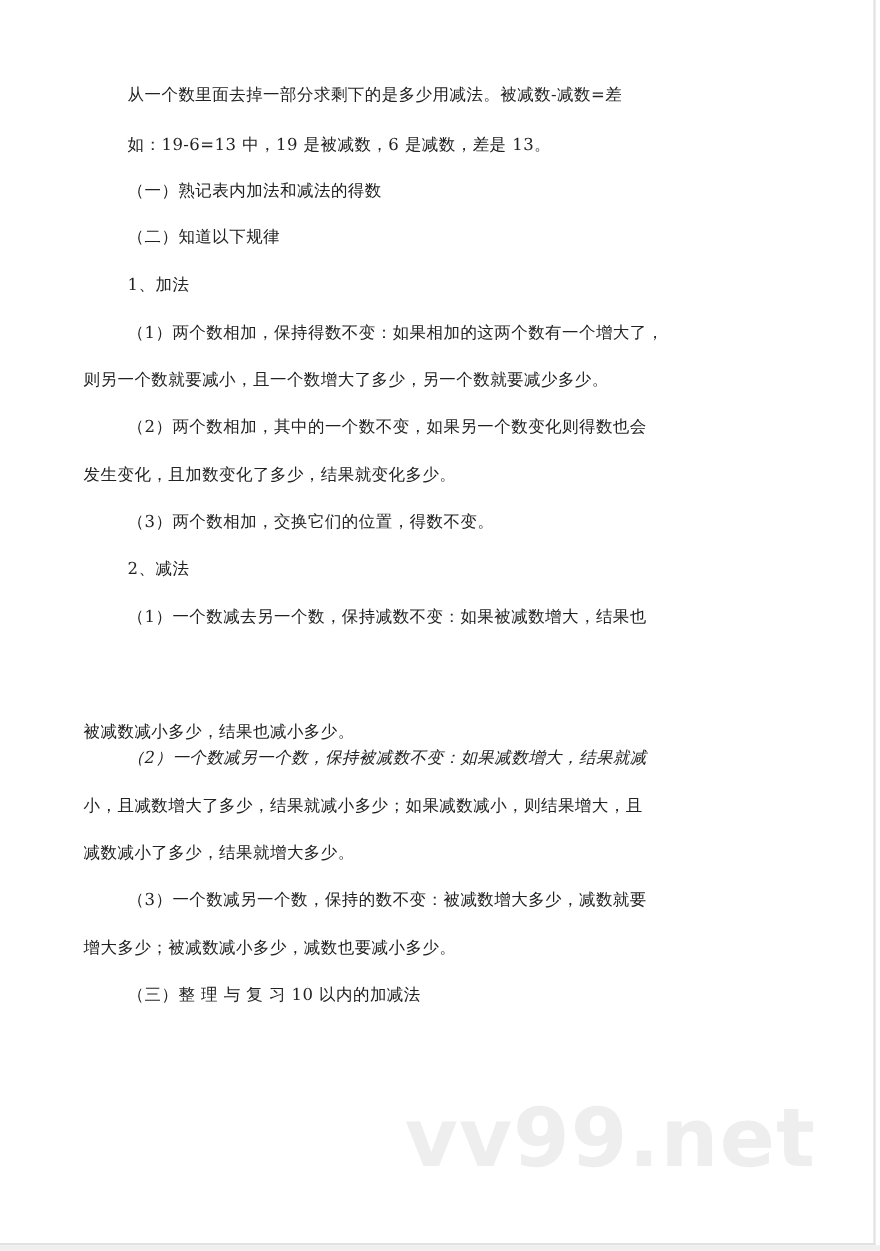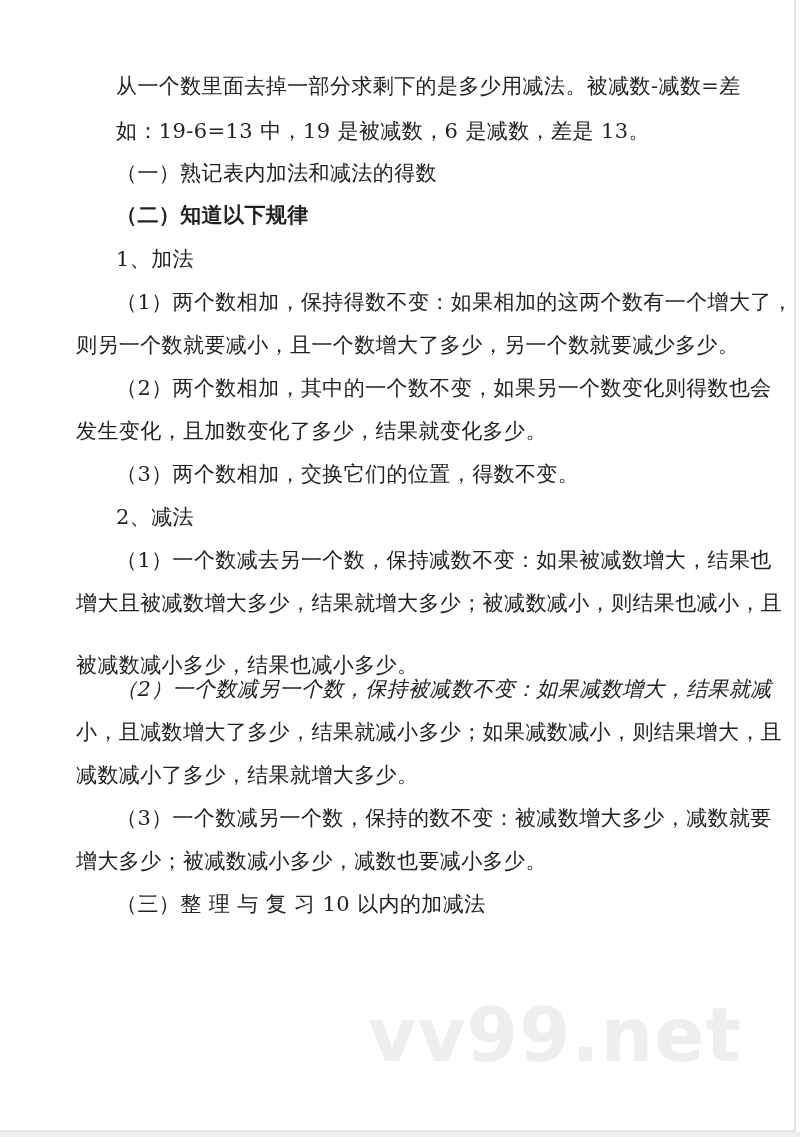--- a/index.html
+++ b/index.html
@@ -29,21 +29,21 @@
       position: absolute;
       left: 0;
       top: 1132px;
       width: 800px;
       height: 5px;
       background: #efefef;
     }
     .line {
       position: absolute;
       white-space: nowrap;
-      font-size: 21px;
+      font-size: 15px;
       line-height: 24px;
       letter-spacing: 0.4px;
     }
     .watermark {
       position: absolute;
       left: 368px;
       top: 995px;
       font-family: "DejaVu Sans", "Liberation Sans", sans-serif;
       font-weight: bold;
       font-size: 74px;
@@ -55,32 +55,31 @@
   </style>
 </head>
 <body>
 
 <div class="page">
 
   <div class="line" style="left:116px; top:74px;">从一个数里面去掉一部分求剩下的是多少用减法。被减数-减数=差</div>
   <div class="line" style="left:116px; top:119px;">如：19-6=13 中，19 是被减数，6 是减数，差是 13。</div>
 
   <div class="line" style="left:116px; top:161px;">（一）熟记表内加法和减法的得数</div>
-  <div class="line" style="left:116px; top:203px;font-weight:bold;">（二）知道以下规律</div>
+  <div class="line" style="left:116px; top:203px;">（二）知道以下规律</div>
 
   <div class="line" style="left:116px; top:247px;">1、加法</div>
   <div class="line" style="left:116px; top:290px;">（1）两个数相加，保持得数不变：如果相加的这两个数有一个增大了，</div>
   <div class="line" style="left:76px; top:333px;text-align:center;">则另一个数就要减小，且一个数增大了多少，另一个数就要减少多少。</div>
   <div class="line" style="left:116px; top:376px;">（2）两个数相加，其中的一个数不变，如果另一个数变化则得数也会</div>
   <div class="line" style="left:76px; top:419px;">发生变化，且加数变化了多少，结果就变化多少。</div>
   <div class="line" style="left:116px; top:462px;">（3）两个数相加，交换它们的位置，得数不变。</div>
 
   <div class="line" style="left:116px; top:505px;">2、减法</div>
   <div class="line" style="left:116px; top:548px;">（1）一个数减去另一个数，保持减数不变：如果被减数增大，结果也</div>
-  <div class="line" style="left:76px; top:591px;">增大且被减数增大多少，结果就增大多少；被减数减小，则结果也减小，且</div>
   <div class="line" style="left:76px; top:634px;margin-top:19px;">被减数减小多少，结果也减小多少。</div>
   <div class="line" style="left:116px; top:677px;font-style:italic;">（2）一个数减另一个数，保持被减数不变：如果减数增大，结果就减</div>
   <div class="line" style="left:76px; top:720px;">小，且减数增大了多少，结果就减小多少；如果减数减小，则结果增大，且</div>
   <div class="line" style="left:76px; top:763px;">减数减小了多少，结果就增大多少。</div>
   <div class="line" style="left:116px; top:806px;">（3）一个数减另一个数，保持的数不变：被减数增大多少，减数就要</div>
   <div class="line" style="left:76px; top:849px;">增大多少；被减数减小多少，减数也要减小多少。</div>
 
   <div class="line" style="left:116px; top:892px;">（三）整 理 与 复 习 10 以内的加减法</div>
 
   <div class="watermark">vv99.net</div>

